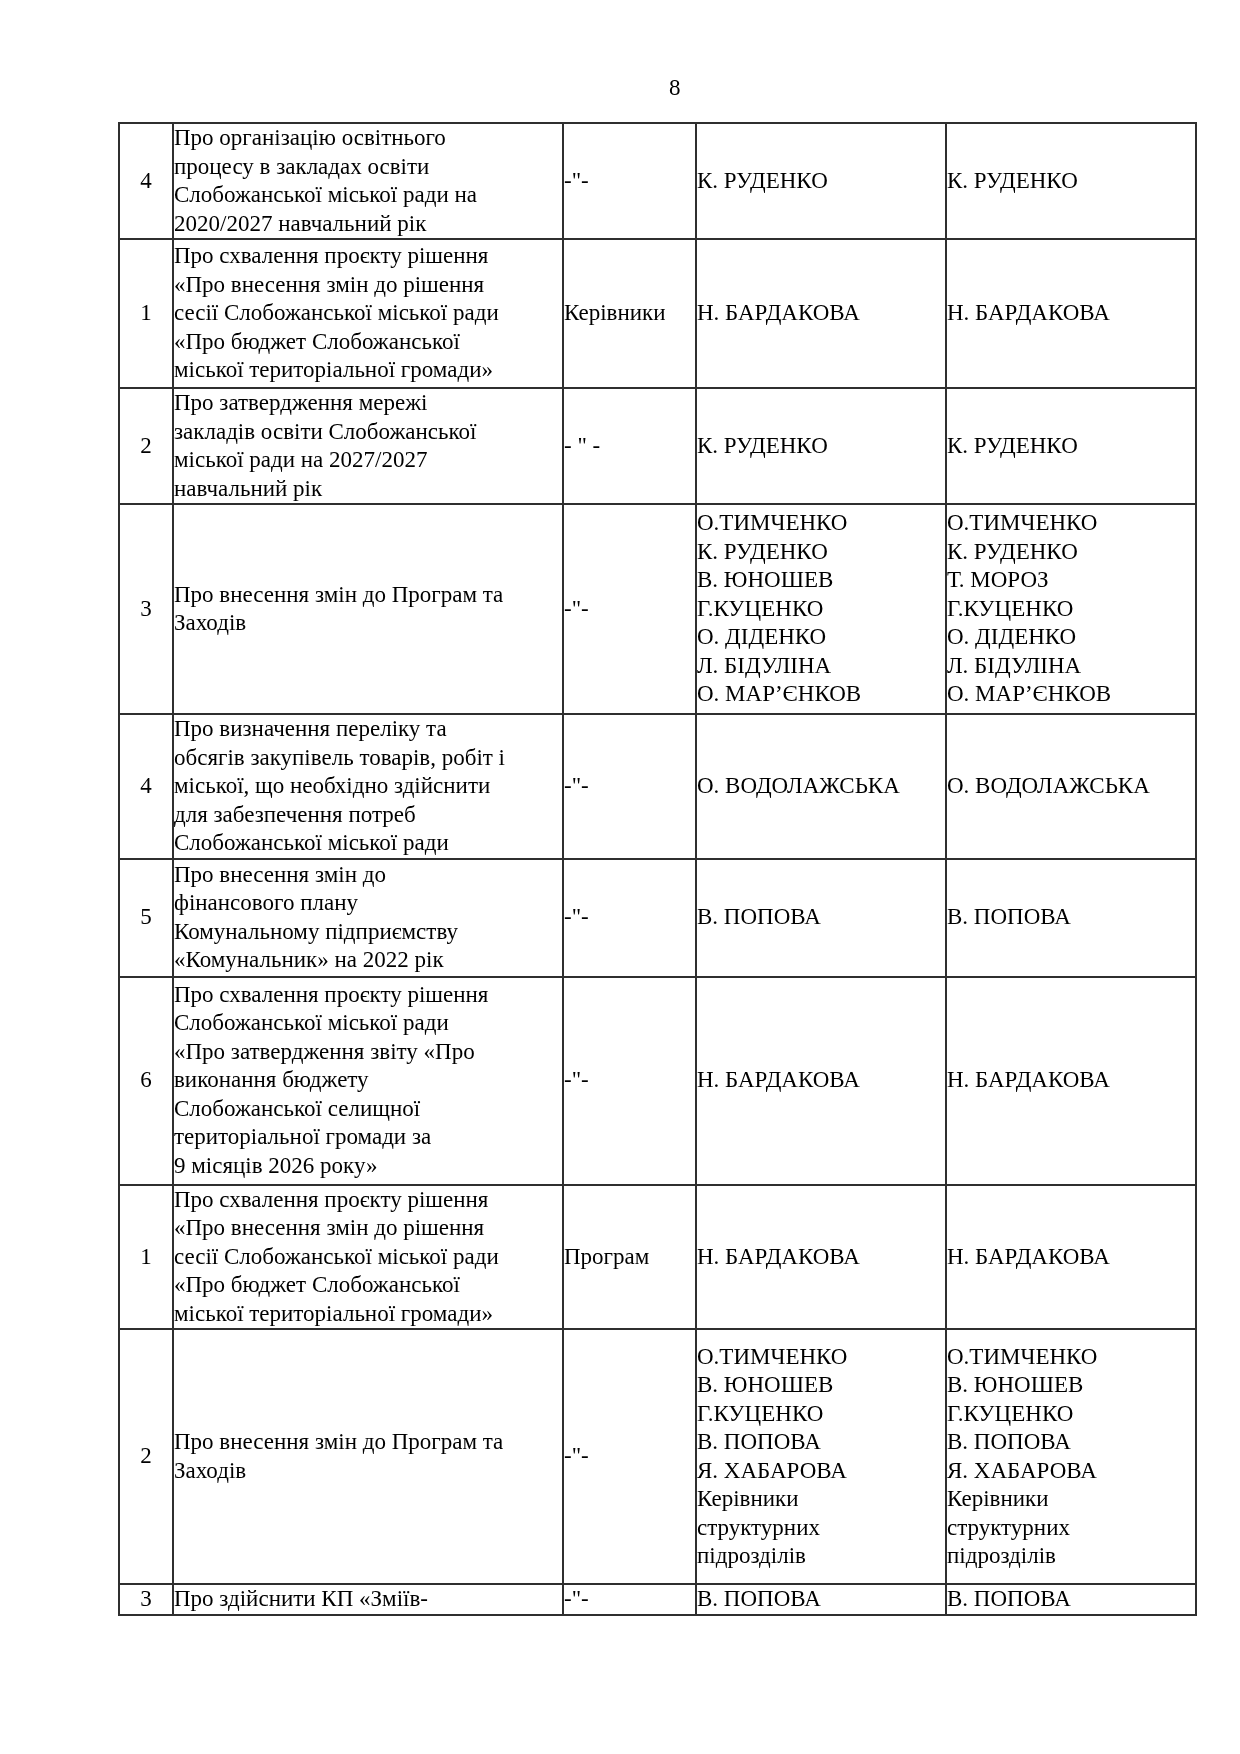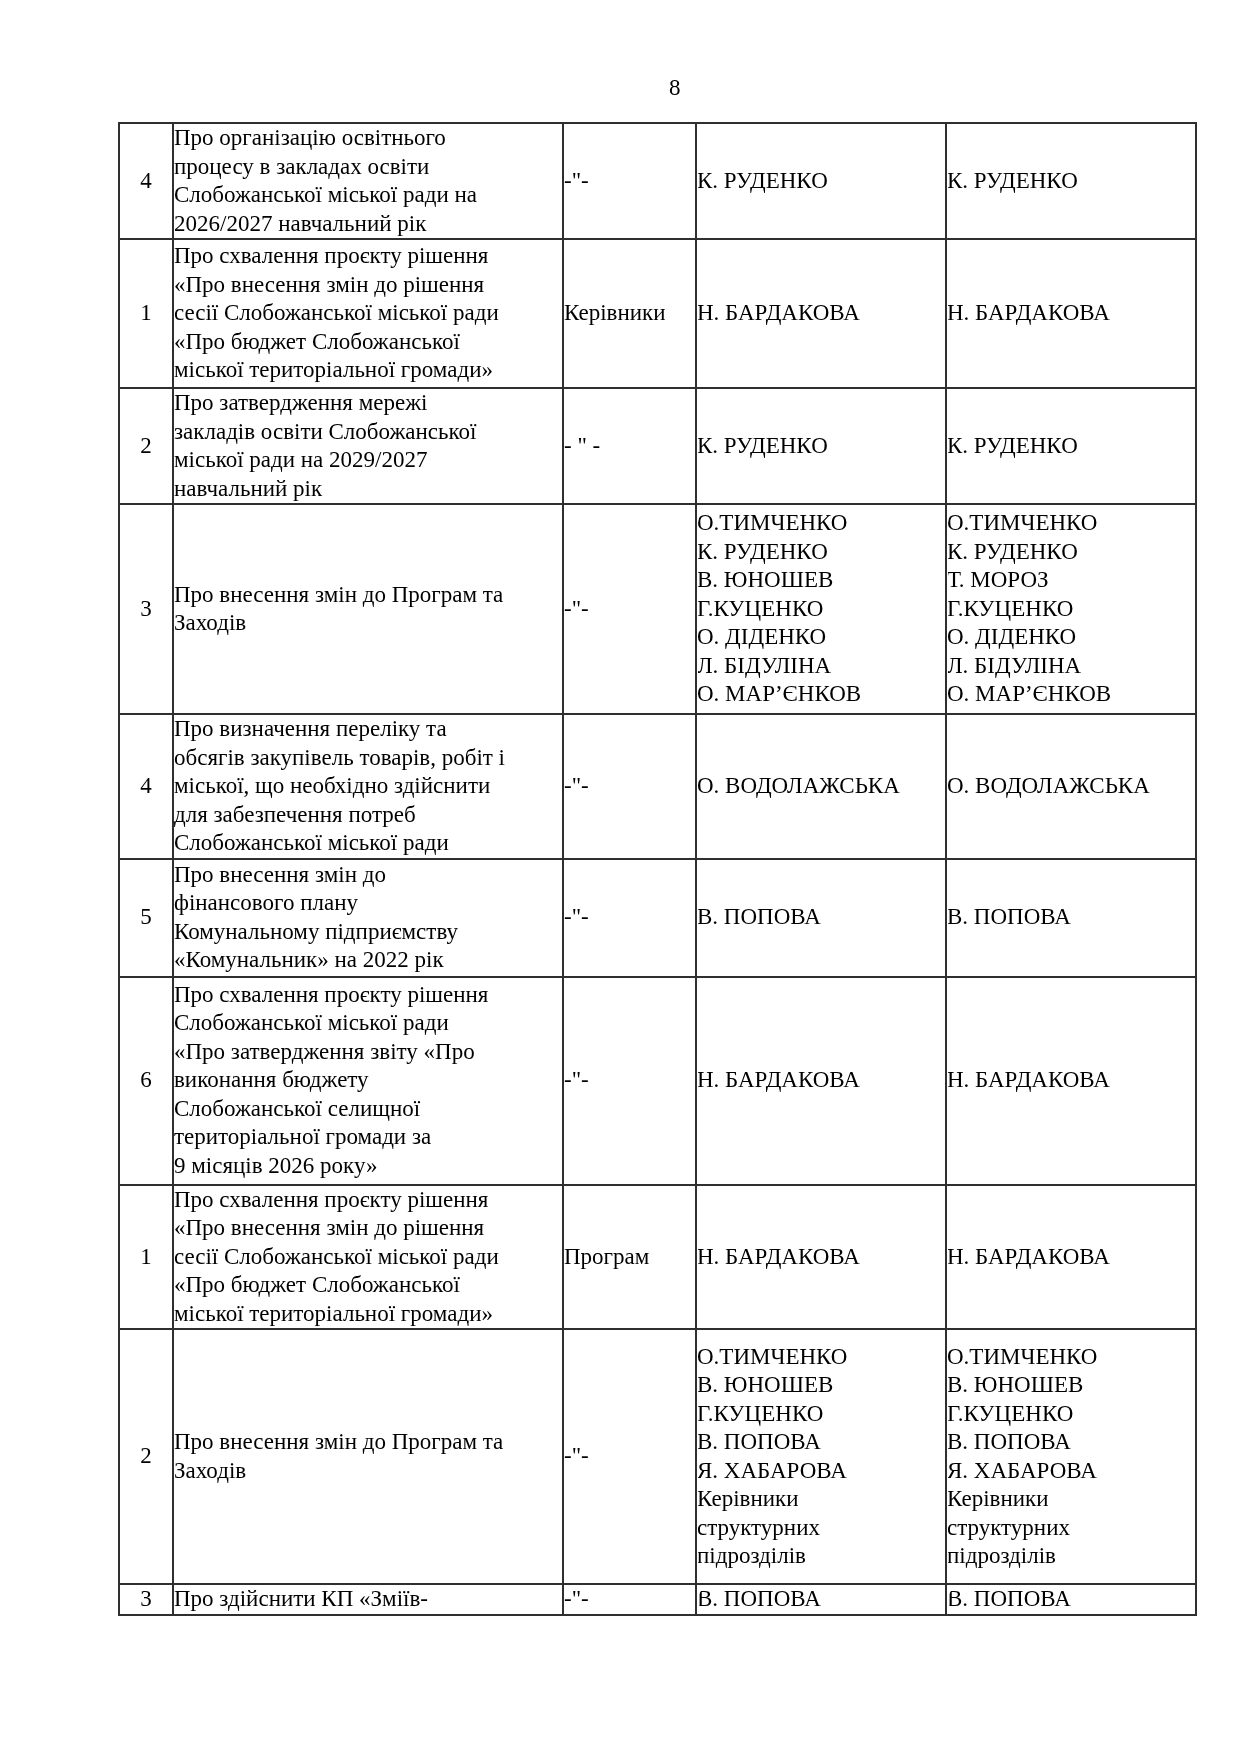--- a/index.html
+++ b/index.html
@@ -46,21 +46,20 @@
   td.cell-title {
     padding: 2px 4px 2px 9px;
   }
   td.cell-month {
     padding-left: 12px;
     padding-right: 4px;
   }
   td.cell-names {
     padding-left: 13px;
     padding-right: 4px;
-    border-radius: 20px;
   }
   
   tr:nth-child(1)  { height: 116px; }
   tr:nth-child(2)  { height: 149px; }
   tr:nth-child(3)  { height: 116px; }
   tr:nth-child(4)  { height: 210px; }
   tr:nth-child(5)  { height: 144px; }
   tr:nth-child(6)  { height: 118px; }
   tr:nth-child(7)  { height: 208px; }
   tr:nth-child(8)  { height: 140px; }
@@ -79,41 +78,41 @@
     <col style="width:133px">
     <col style="width:250px">
     <col style="width:250px">
   </colgroup>
   <tbody>
       <tr>
         <td class="cell-num">4</td>
         <td class="cell-title">Про організацію освітнього
 процесу в закладах освіти
 Слобожанської міської ради на
-2026/2027 навчальний рік</td>
+2020/2027 навчальний рік</td>
         <td class="cell-month">-"-</td>
         <td class="cell-names">К. РУДЕНКО</td>
         <td class="cell-names">К. РУДЕНКО</td>
       </tr>
       <tr>
         <td class="cell-num">1</td>
         <td class="cell-title">Про схвалення проєкту рішення
 «Про внесення змін до рішення
 сесії Слобожанської міської ради
 «Про бюджет Слобожанської
 міської територіальної громади»</td>
         <td class="cell-month">Керівники</td>
         <td class="cell-names">Н. БАРДАКОВА</td>
         <td class="cell-names">Н. БАРДАКОВА</td>
       </tr>
       <tr>
         <td class="cell-num">2</td>
         <td class="cell-title">Про затвердження мережі
 закладів освіти Слобожанської
-міської ради на 2029/2027
+міської ради на 2027/2027
 навчальний рік</td>
         <td class="cell-month">- " -</td>
         <td class="cell-names">К. РУДЕНКО</td>
         <td class="cell-names">К. РУДЕНКО</td>
       </tr>
       <tr>
         <td class="cell-num">3</td>
         <td class="cell-title">Про внесення змін до Програм та
 Заходів</td>
         <td class="cell-month">-"-</td>

